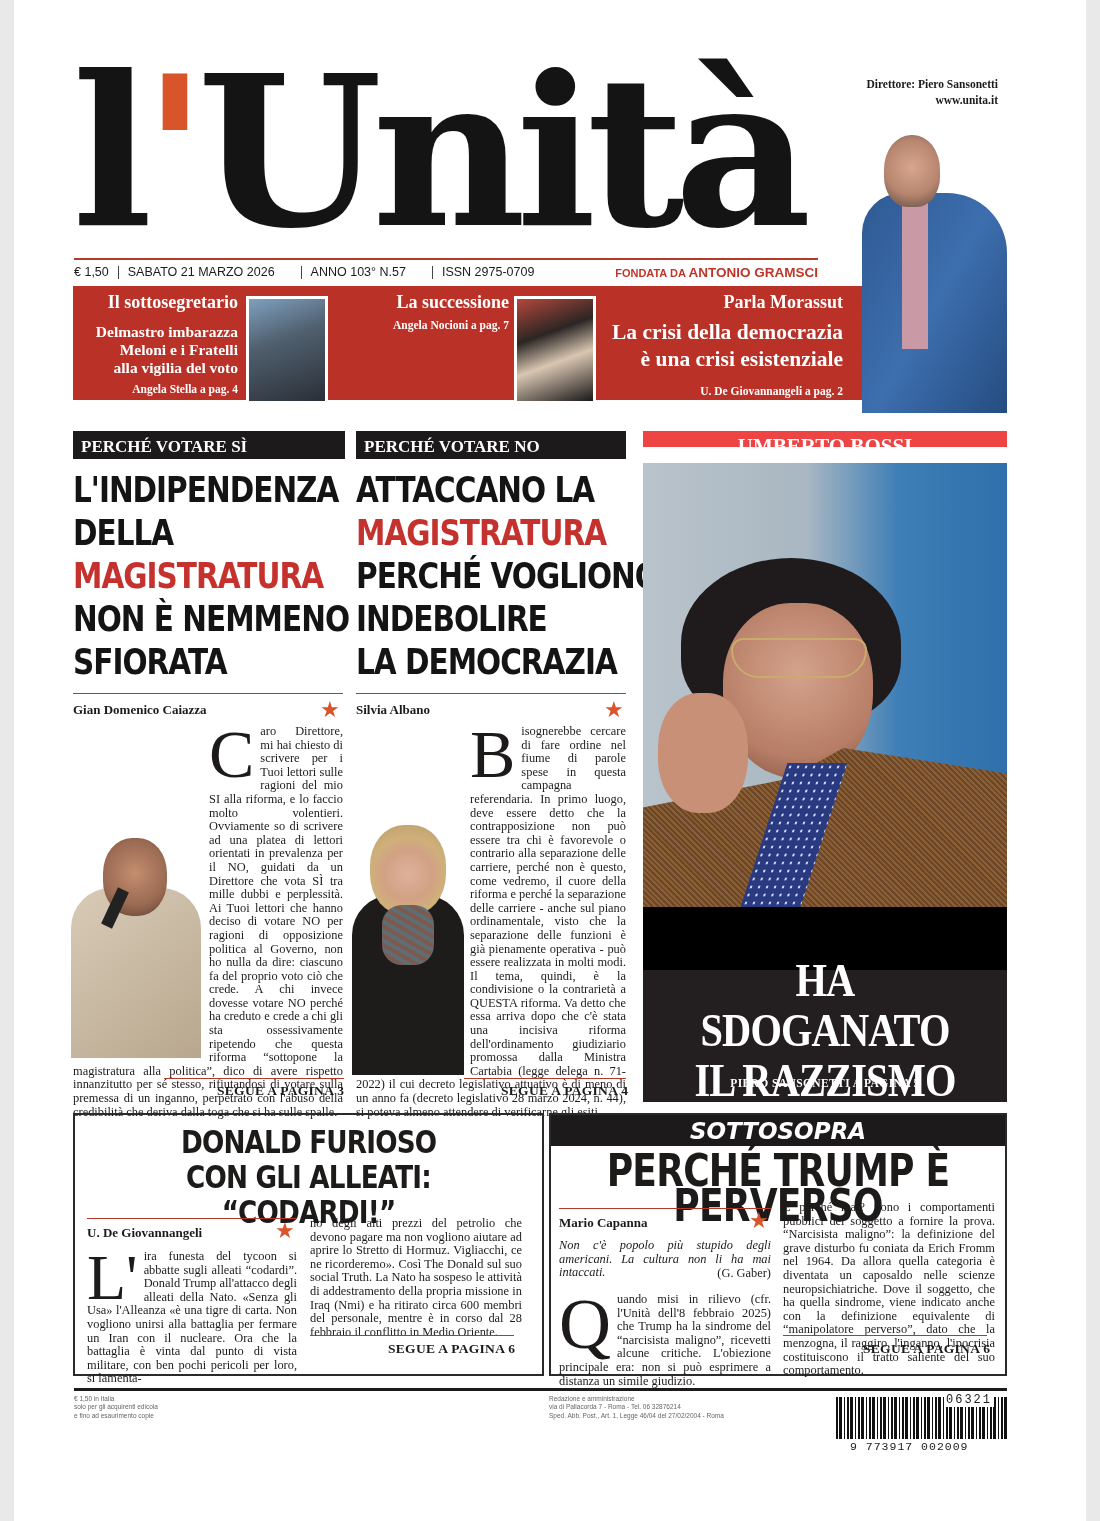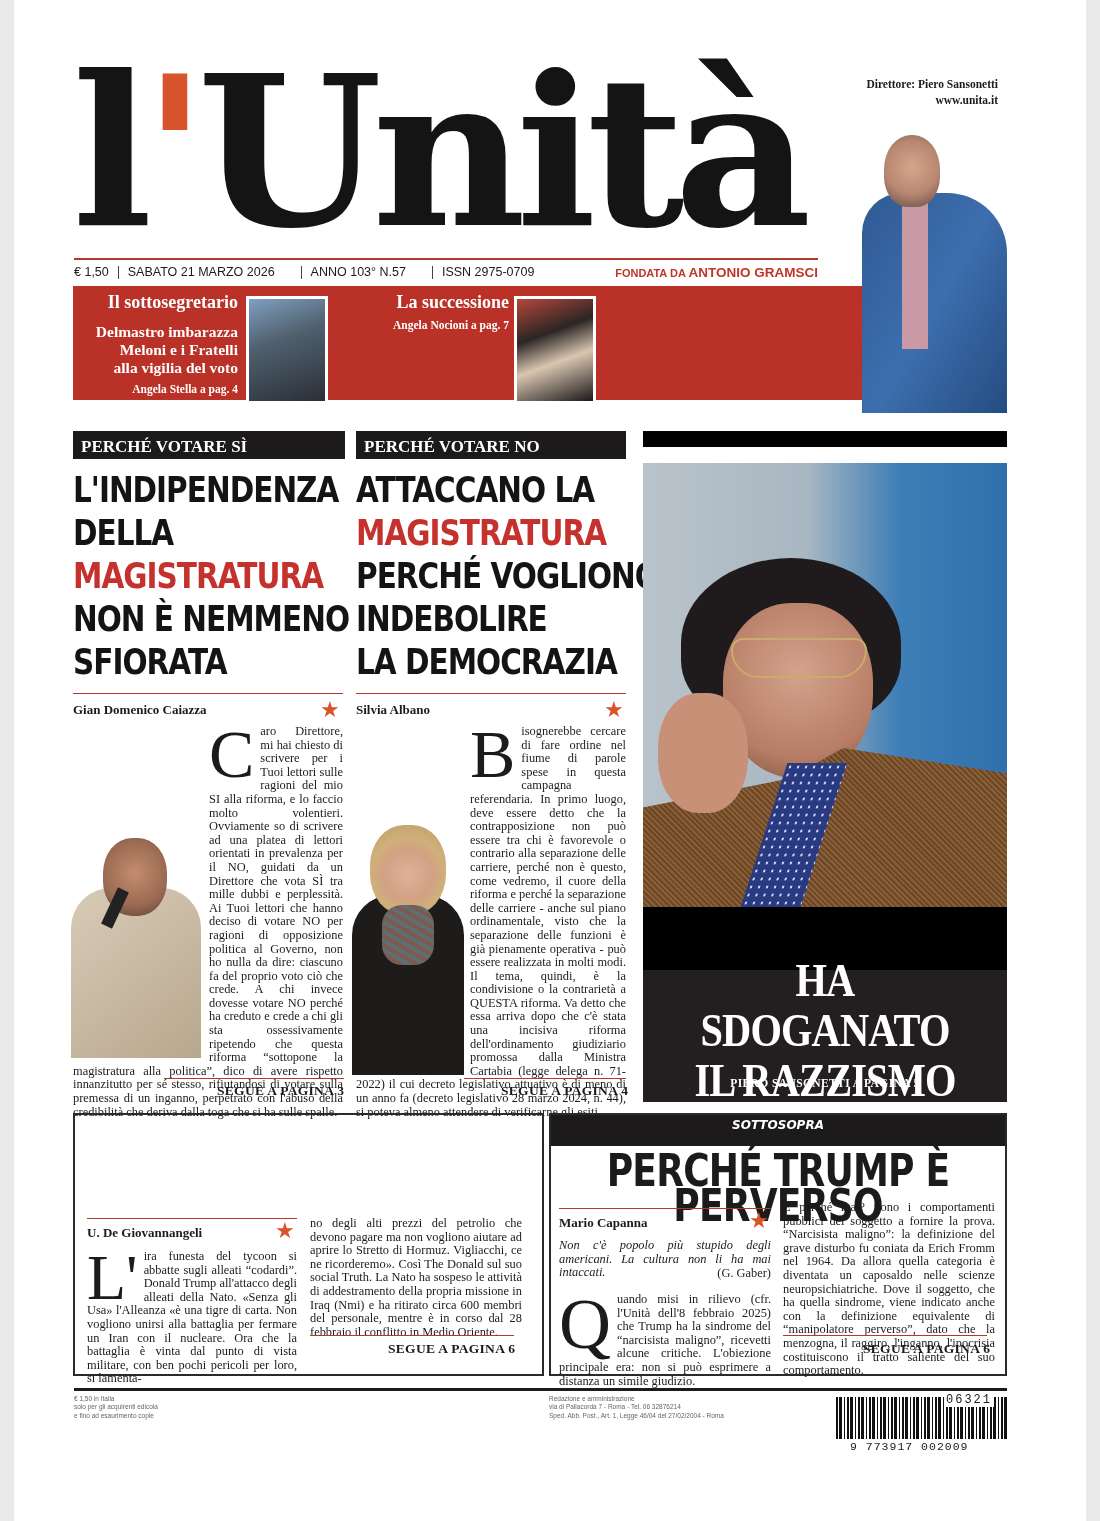--- a/index.html
+++ b/index.html
@@ -42,36 +42,36 @@
   .star { position: absolute; color: #d9532b; font-size: 22px; line-height: 1; }
   .body-text { position: absolute; font-size: 12.4px; line-height: 13.6px; text-align: justify; }
   .dropcap { float: left; font-size: 68px; line-height: 54px; margin: 2px 6px 0 0; }
   .segue { position: absolute; font-weight: bold; font-size: 13.5px; letter-spacing: 0.3px; margin-left: 8px; }
 
   .person { position: absolute; }
   .p1-head { position:absolute; width:64px; height:78px; border-radius:45%; background: radial-gradient(circle at 50% 45%, #c48d6f 0%, #9a6a52 60%, #5a3e30 100%); }
   .p1-body { position:absolute; background: linear-gradient(140deg,#d8cbb7,#b8a78e); border-radius: 40px 40px 0 0; }
 
   
-  .bossi-bar { left: 629px; top: 431px; width: 364px; height: 16px; background:#000000; color:#fff; text-align:center; font-weight:bold; font-size: 21px; padding-top: 13px; }
+  .bossi-bar { left: 629px; top: 431px; width: 364px; height: 16px; background:#ef4444; color:#fff; text-align:center; font-weight:bold; font-size: 21px; padding-top: 3px; }
   .bossi-photo { left: 629px; top: 463px; width: 364px; height: 447px; background: linear-gradient(90deg,#b9c3cb 0%,#a9b7c2 45%,#3f7fb7 70%,#2f6fab 100%); overflow: hidden; }
   .bossi-hair { position:absolute; left:38px; top:95px; width:220px; height:170px; border-radius: 50% 50% 40% 40%; background:#1f1b1c; }
   .bossi-face { position:absolute; left:80px; top:140px; width:150px; height:175px; border-radius: 45% 45% 48% 48%; background: radial-gradient(circle at 50% 40%, #d4a28b 0%, #b77d66 65%, #7e5140 100%); }
   .bossi-glasses { position:absolute; left:88px; top:175px; width:136px; height:40px; border: 2px solid #c9ab6b; border-radius: 12px 12px 28px 28px; }
   .bossi-jacket { position:absolute; left:0; top:285px; width:364px; height:170px; background: repeating-linear-gradient(45deg,#8a5f35 0 2px,#6b4627 2px 4px); clip-path: polygon(0 35%, 40% 18%, 55% 0, 100% 15%, 100% 100%, 0 100%); }
   .bossi-tie { position:absolute; left:120px; top:300px; width:60px; height:150px; background: radial-gradient(#d6deff 1px, #2a3a80 1.5px) 0 0/8px 8px; transform: skewX(-18deg); }
   .bossi-hand { position:absolute; left:15px; top:230px; width:90px; height:120px; border-radius: 45%; background: #c89077; }
   .bossi-caption { left: 629px; top: 907px; width: 364px; height: 195px; background: #231f20; }
   .bossi-caption .black { position:absolute; left:0; top:0; width:364px; height:63px; background:#000; }
   .bossi-title { position:absolute; left:0; top:48px; width:364px; text-align:center; color:#fff; font-size: 47px; line-height: 50px; font-weight: bold; letter-spacing: -1px; transform: scaleX(0.86); }
   .bossi-by { position:absolute; left:0; top:170px; width:364px; text-align:center; color:#fff; font-size: 11.5px; font-weight:bold; letter-spacing: 0.4px; }
 
   
   .box { position: absolute; border: 2px solid #2a2a2a; }
-  .box2-bar { position:absolute; left:0; top:0; right:0; height:31px; background:#1c1a1b; color:#fff; text-align:center; font-family: "DejaVu Sans", sans-serif; font-weight:bold; font-style: italic; font-size: 12px; padding-top: 3px; }
+  .box2-bar { position:absolute; left:0; top:0; right:0; height:31px; background:#1c1a1b; color:#fff; text-align:center; font-family: "DejaVu Sans", sans-serif; font-weight:bold; font-style: italic; font-size: 23px; padding-top: 3px; }
   .center-cond { position: absolute; left: 0; right: 0; text-align:center; font-family: "DejaVu Sans", sans-serif; font-weight: bold; font-size: 32px; line-height: 35px; letter-spacing: -1px; }
   .center-cond span { display:inline-block; transform: scaleX(0.82); }
 
   
   .foot-rule { left: 60px; top: 1388px; width: 933px; height: 3px; background: #1c1a1b; }
   .foot-text { position:absolute; font-family: "Liberation Sans", sans-serif; font-size: 6.5px; line-height: 8.3px; color: #666; }
   .barcode { position:absolute; left: 822px; top: 1397px; width: 172px; height: 42px; background: repeating-linear-gradient(90deg,#111 0 2px,#fff 2px 3px,#111 3px 6px,#fff 6px 8px,#111 8px 9px,#fff 9px 11px); }
   .barcode-digits { position:absolute; left: 930px; top: 1393px; font-family: "Liberation Mono", monospace; font-size: 12px; letter-spacing: 2px; background:#fff; padding: 0 2px; }
   .barcode-num { position:absolute; left: 836px; top: 1440px; font-family: "Liberation Mono", monospace; font-size: 11.5px; letter-spacing: 1px; }
 </style>
@@ -116,20 +116,28 @@
       <div class="band-by">Angela Stella a pag. 4</div>
     </div>
     <div class="thumb" style="left:173px; top:10px; width:82px; height:108px;"></div>
 
     <div class="band-item" style="left:270px; top:6px; width:166px;">
       <div class="band-kicker">La successione</div>
       <div class="band-by">Angela Nocioni a pag. 7</div>
     </div>
     <div class="thumb thumb2" style="left:441px; top:10px; width:82px; height:108px;"></div>
 
+    <div class="band-item" style="left:530px; top:6px; width:240px;">
+      <div class="band-kicker">Parla Morassut</div>
+      <div class="big-title">
+        <div>La crisi della democrazia</div>
+        <div>è una crisi esistenziale</div>
+      </div>
+      <div class="band-by" style="margin-top:12px">U. De Giovannangeli a pag. 2</div>
+    </div>
   </div>
   <div class="abs director-photo" style="top:286px; height:127px; overflow:hidden;">
     <div class="body" style="top:-91px;"></div>
       <div class="shirt" style="top:-87px;"></div>
   </div>
 
   <div class="label-bar" style="left:59px; top:431px; width:272px;">PERCHÉ VOTARE SÌ</div>
   <div class="abs" style="left:59px; top:468px;">
     <div class="head-cond">L'INDIPENDENZA</div>
     <div class="head-cond">DELLA</div>
@@ -185,20 +193,24 @@
   <div class="abs bossi-caption">
     <div class="black"></div>
     <div class="bossi-title">
       <div>HA SDOGANATO</div>
       <div>IL RAZZISMO</div>
     </div>
     <div class="bossi-by">PIERO SANSONETTI A PAGINA 5</div>
   </div>
 
   <div class="box" style="left:59px; top:1113px; width:471px; height:263px;">
+    <div class="center-cond" style="top:10px;">
+      <div><span>DONALD FURIOSO</span></div>
+      <div><span>CON GLI ALLEATI: “CODARDI!”</span></div>
+    </div>
     <div class="byline-rule" style="left:12px; top:103px; width:210px;"></div>
     <div class="byline" style="left:12px; top:110px;">U. De Giovannangeli</div>
     <div class="star" style="left:200px; top:105px;">★</div>
     <div class="body-text" style="left:12px; top:135px; width:210px;">
       <span class="dropcap" style="font-size:64px; line-height:52px;">L'</span><span>ira funesta del tycoon si abbatte sugli alleati “codardi”. Donald Trump all'attacco degli alleati della Nato. «Senza gli Usa» l'Alleanza «è una tigre di carta. Non vogliono unirsi alla battaglia per fermare un Iran con il nucleare. Ora che la battaglia è vinta dal punto di vista militare, con ben pochi pericoli per loro, si lamenta-</span>
     </div>
     <div class="body-text" style="left:235px; top:102px; width:212px;">
       <span>no degli alti prezzi del petrolio che devono pagare ma non vogliono aiutare ad aprire lo Stretto di Hormuz. Vigliacchi, ce ne ricorderemo». Così The Donald sul suo social Truth. La Nato ha sospeso le attività di addestramento della propria missione in Iraq (Nmi) e ha ritirato circa 600 membri del personale, mentre è in corso dal 28 febbraio il conflitto in Medio Oriente.</span>
     </div>
     <div class="byline-rule" style="left:235px; top:220px; width:204px;"></div>

